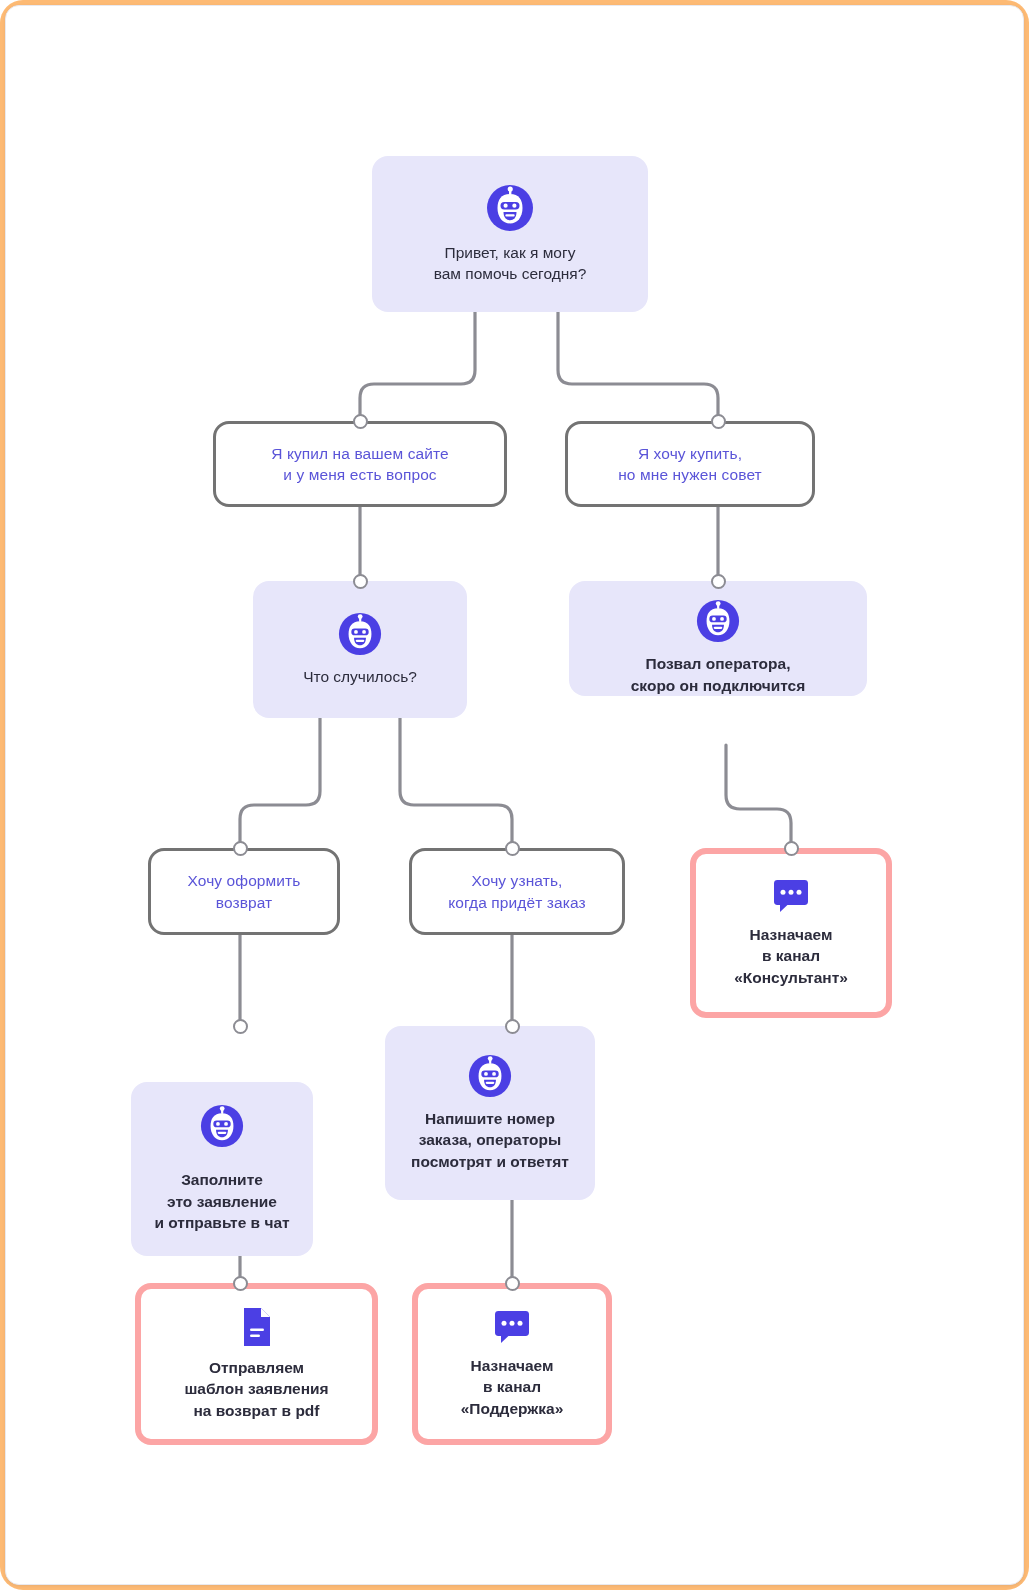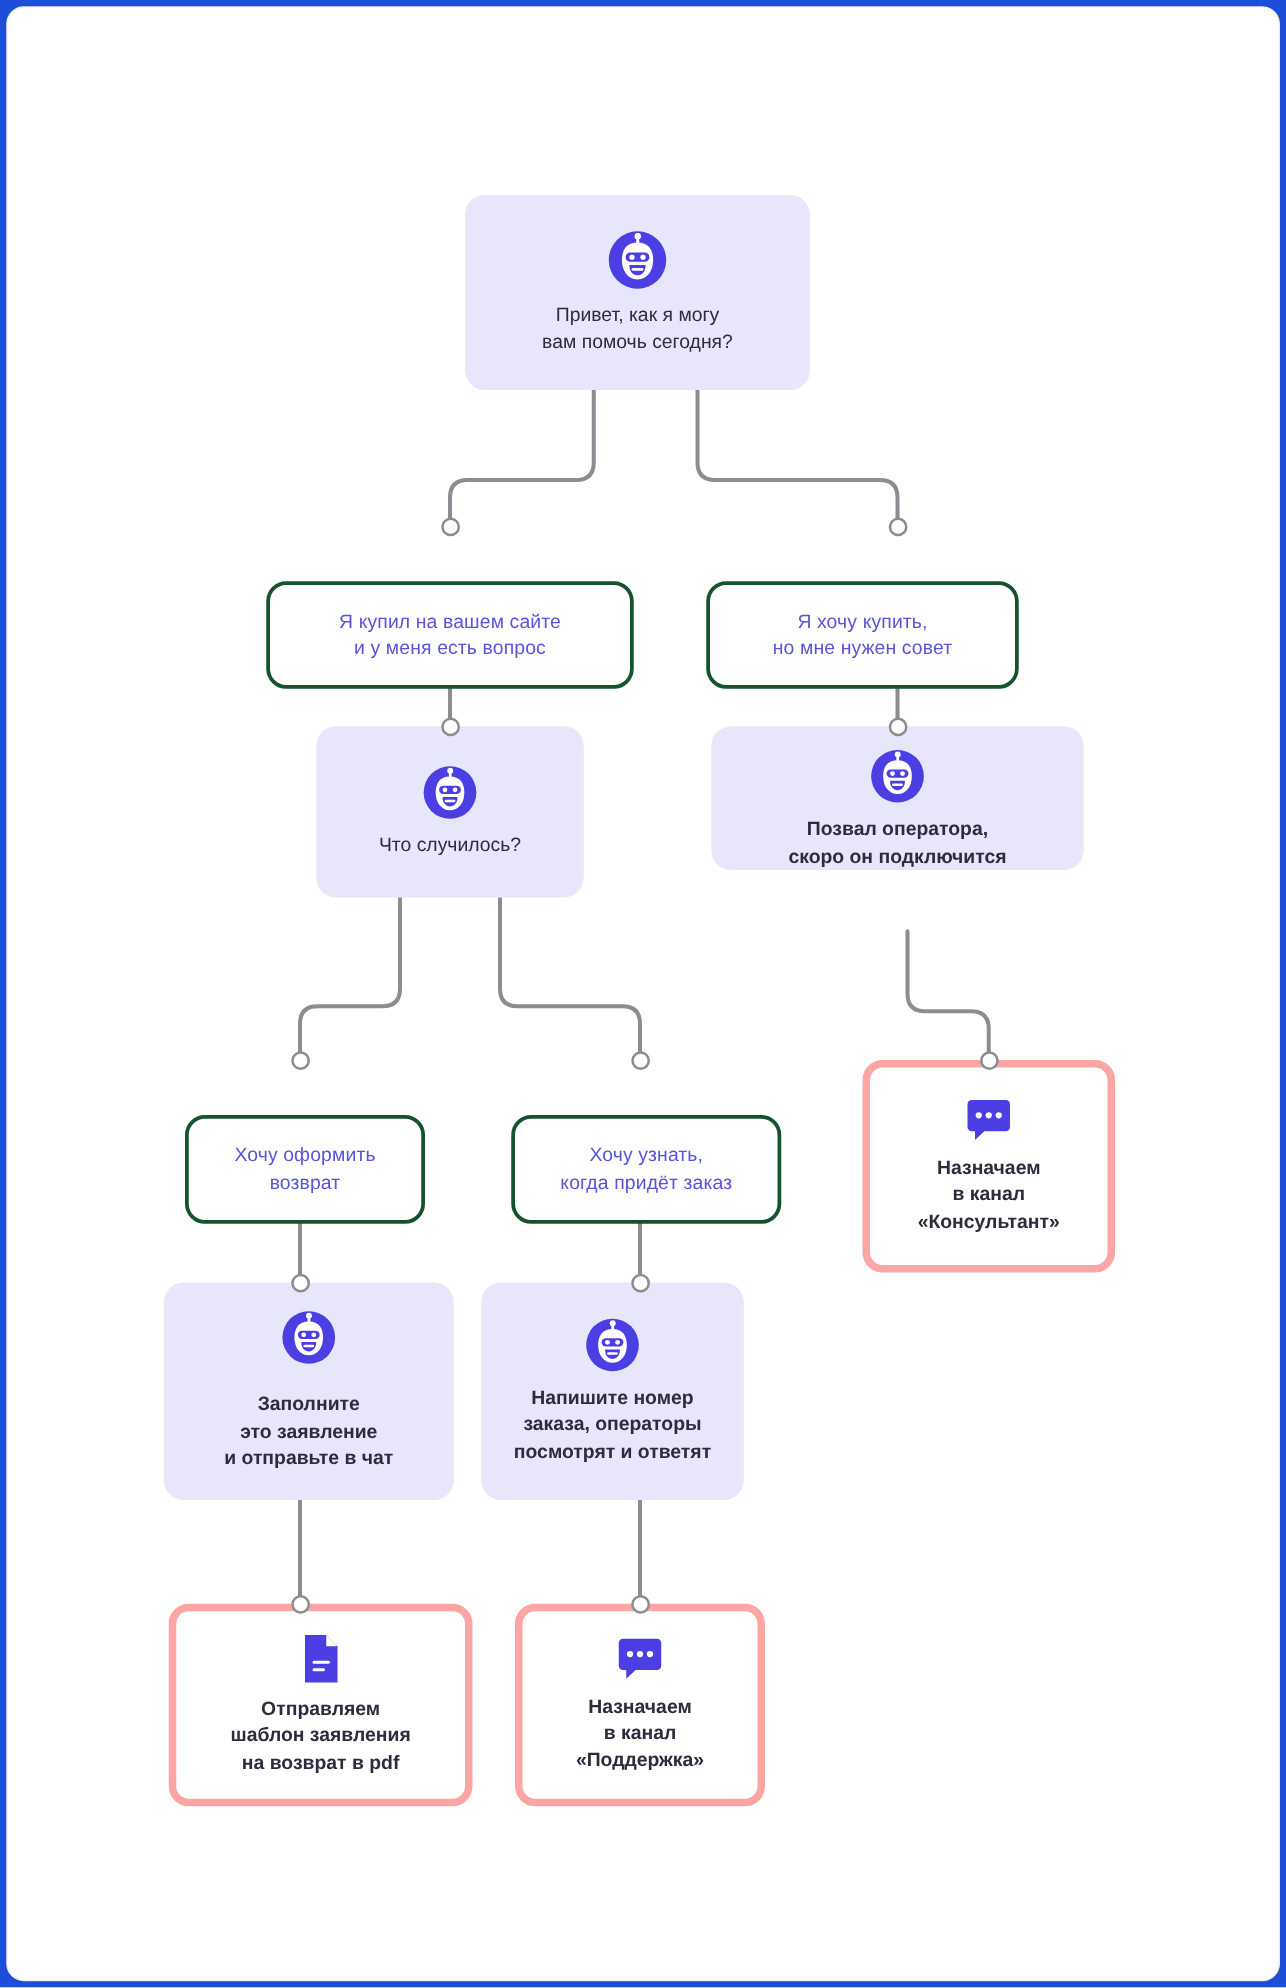--- a/index.html
+++ b/index.html
@@ -6,22 +6,23 @@
   html, body {
     width: 1029px;
     height: 1590px;
     background: #ffffff;
     font-family: "Liberation Sans", sans-serif;
   }
   #canvas {
     position: relative;
     width: 1029px;
     height: 1590px;
-    background: #1d4ed8;
+    background: #fdba74;
     overflow: hidden;
+    border-radius: 23px;
   }
   .card-frame {
     position: absolute;
     left: 5px; top: 5px;
     width: 1019px; height: 1580px;
     background: #ffffff;
     border-radius: 14px;
     border: 1px solid #e9e9ee;
     box-shadow: 0 1px 3px rgba(60,60,90,0.10);
   }
@@ -40,24 +41,23 @@
     text-align: center;
     z-index: 3;
   }
   .node-bot {
     background: #e7e6fa;
     border-radius: 16px;
     color: #2b2b3a;
   }
   .node-choice {
     background: #ffffff;
-    border: 3px solid #14532d;
+    border: 3px solid #737373;
     border-radius: 16px;
     color: #5a54d8;
-    margin-top: 44px;
   }
   .node-action {
     background: #ffffff;
     border: 6px solid #fca5a5;
     border-radius: 16px;
     color: #2b2b3a;
   }
   .node-label {
     font-size: 15.5px;
     line-height: 1.38;
@@ -204,21 +204,21 @@
         <circle cx="11" cy="14.2" r="2.5" fill="#ffffff"></circle>
         <circle cx="19" cy="14.2" r="2.5" fill="#ffffff"></circle>
         <circle cx="27" cy="14.2" r="2.5" fill="#ffffff"></circle>
       </svg>
     </span>
     <span class="node-label">Назначаем
 в канал
 «Консультант»</span>
   </div>
 
-  <div class="node node-bot" style="left:131px; top:1026px; width:232px; height:174px;gap:11px;">
+  <div class="node node-bot" style="left:131px; top:1082px; width:182px; height:174px;gap:11px;">
     <span class="node-icon">
       <svg width="44" height="44" viewBox="0 0 48 48" xmlns="http://www.w3.org/2000/svg">
         <circle cx="24" cy="24" r="23" fill="#4b3fe4"></circle>
         <rect x="23" y="5" width="2.4" height="6" rx="1.2" fill="#ffffff"></rect>
         <circle cx="24.2" cy="5" r="2.6" fill="#ffffff"></circle>
         <path d="M24 10 C15 10 11.5 16 11.5 24 C11.5 33 16.5 39.5 24 39.5 C31.5 39.5 36.5 33 36.5 24 C36.5 16 33 10 24 10 Z" fill="#ffffff"></path>
         <rect x="14.5" y="18" width="19" height="7.4" rx="3.7" fill="#4b3fe4"></rect>
         <circle cx="19.6" cy="21.7" r="2.1" fill="#ffffff"></circle>
         <circle cx="28.4" cy="21.7" r="2.1" fill="#ffffff"></circle>
         <path d="M17.5 28 L30.5 28 C30.5 33.6 27.6 36.2 24 36.2 C20.4 36.2 17.5 33.6 17.5 28 Z" fill="#4b3fe4"></path>

